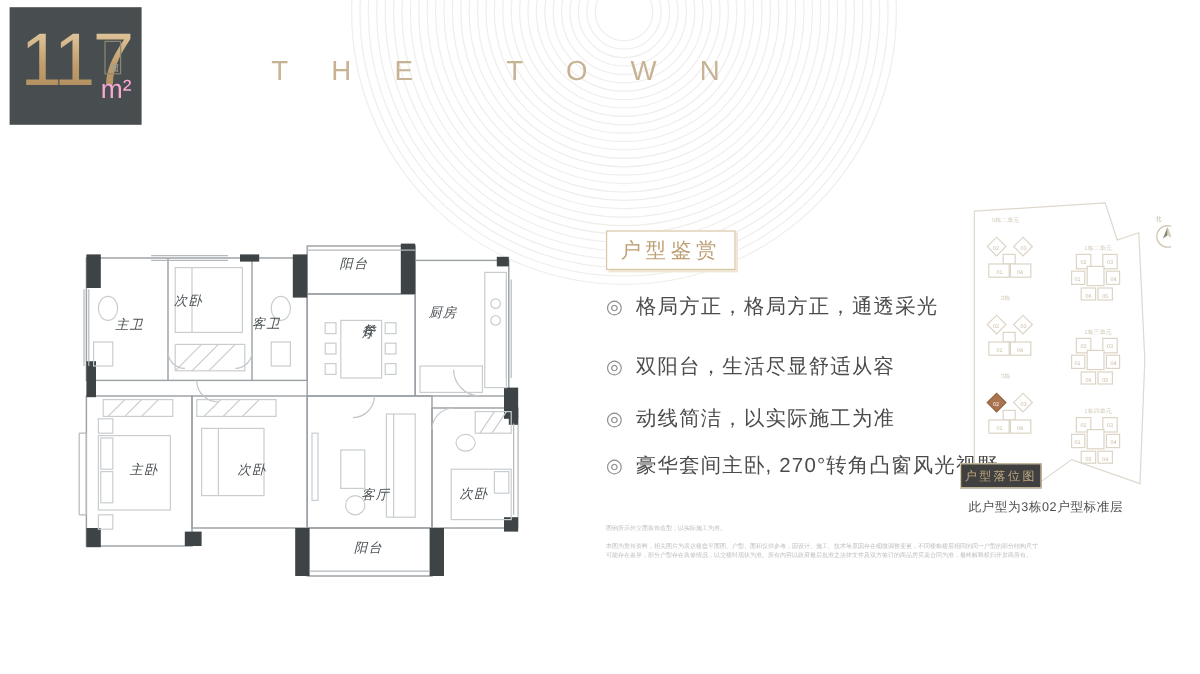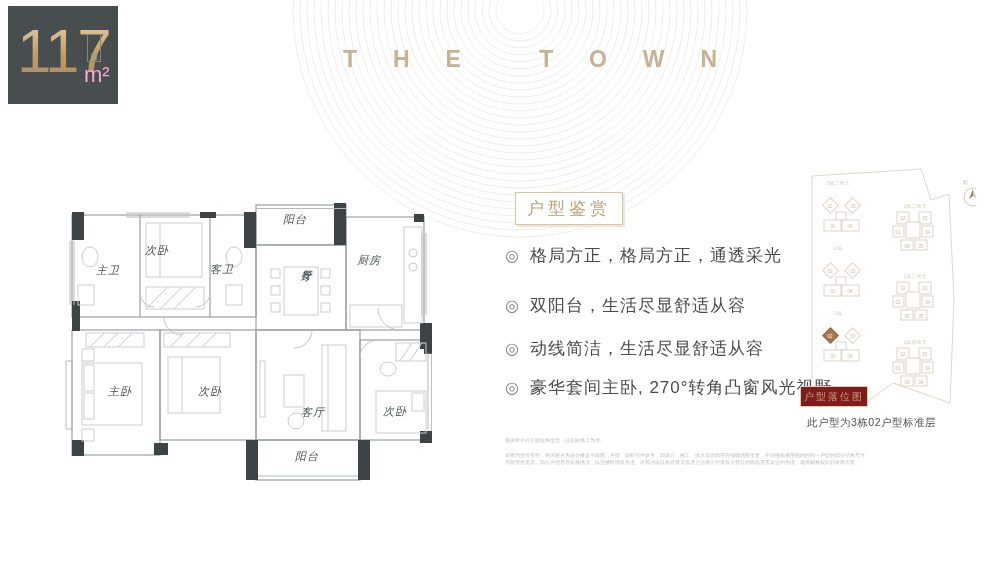--- a/index.html
+++ b/index.html
@@ -15,42 +15,42 @@
   .badge .num { position:absolute; left:9px; top:14px; font-size:62px; line-height:62px; font-weight:400;
                 color:#c9a878; letter-spacing:-2px;
                 background:linear-gradient(180deg,#e6cfa6 0%,#c29d6b 55%,#a98a5c 100%);
                 -webkit-background-clip:text; background-clip:text; -webkit-text-fill-color:transparent; }
   .badge .prefix-box { position:absolute; left:79px; top:28px; width:14px; height:28px;
                 border:1px solid #8d8674; display:flex; align-items:center; justify-content:center; }
   .badge .prefix-box span { writing-mode:vertical-rl; font-size:7px; color:#a79e8a; letter-spacing:1px; }
   .badge .unit { position:absolute; left:76px; top:56px; font-size:22px; color:#f9a8d4; }
 
   
-  .brand { position:absolute; left:190px; top:46px; width:680px; text-align:center;
-           font-size:23px; color:#c7b294; letter-spacing:36px; text-indent:36px; font-weight:700; }
+  .brand { position:absolute; left:190px; top:46px; width:680px; text-align:left;
+           font-size:23px; color:#c7b294; letter-spacing:36px; text-indent:36px; font-weight:400; }
 
   
   .plan { position:absolute; left:60px; top:193px; width:372px; height:288px;font-style:italic; }
   .plan svg { position:absolute; left:0; top:0; }
   .room-label { position:absolute; font-size:11px; color:#4a5053; letter-spacing:1px; white-space:nowrap; }
   .room-label.vert { writing-mode:vertical-rl; letter-spacing:2px; }
 
   
   .feature-head { position:absolute; left:505px; top:192px; border:1px solid #d8c7a6; background:#fff;
                   padding:4px 11px; font-size:17px; color:#bd9f74; letter-spacing:4px;
-                  box-shadow:2px 2px 0 0 #efe6d6;margin-left:10px; }
+                  box-shadow:2px 2px 0 0 #efe6d6; }
   .bullet { position:absolute; left:505px; display:flex; align-items:center; gap:10px;
             font-size:17px; color:#4b4b4b; letter-spacing:1px; white-space:nowrap; }
   .bullet .dot { color:#8c8c8c; font-size:16px; }
 
   
   .siteplan { position:absolute; left:793px; top:168px; }
   .sp-caption { position:absolute; left:800px; top:386px; width:68px; height:21px; border:1px solid #dcccab;
                 display:flex; align-items:center; justify-content:center;
-                font-size:10px; color:#bda77d; letter-spacing:2px; background:#7f1d1d; }
+                font-size:10px; color:#bda77d; letter-spacing:2px; background:#404040; }
   .sp-note { position:absolute; left:807px; top:416px; font-size:10.5px; color:#4f4f4f; letter-spacing:0.5px; }
 
   
   .disclaimer { position:absolute; left:505px; top:437px; width:362px; color:#bdbdbd; }
   .disclaimer .l1 { font-size:5px; margin-bottom:9px; }
   .disclaimer .para { font-size:5px; line-height:6.5px; }
 
   text { font-family:"Liberation Sans", sans-serif; }
 </style>
 </head>
@@ -218,21 +218,21 @@
   <div class="bullet" style="top:244px;">
     <span class="dot">◎</span>
     <span>格局方正，格局方正，通透采光</span>
   </div>
   <div class="bullet" style="top:294px;">
     <span class="dot">◎</span>
     <span>双阳台，生活尽显舒适从容</span>
   </div>
   <div class="bullet" style="top:337px;">
     <span class="dot">◎</span>
-    <span>动线简洁，生活尽显舒适从容</span>
+    <span>动线简洁，以实际施工为准</span>
   </div>
   <div class="bullet" style="top:376px;">
     <span class="dot">◎</span>
     <span>豪华套间主卧, 270°转角凸窗风光视野</span>
   </div>
 
   <svg class="siteplan" width="200" height="250" viewBox="0 0 200 250">
     <path d="M19,8 L128,1 L138,32 L156,26 L161,132 L157,235 L100,215 L75,233 L19,220 Z" fill="none" stroke="#ded8cd" stroke-width="1"></path>
 
     <g>

